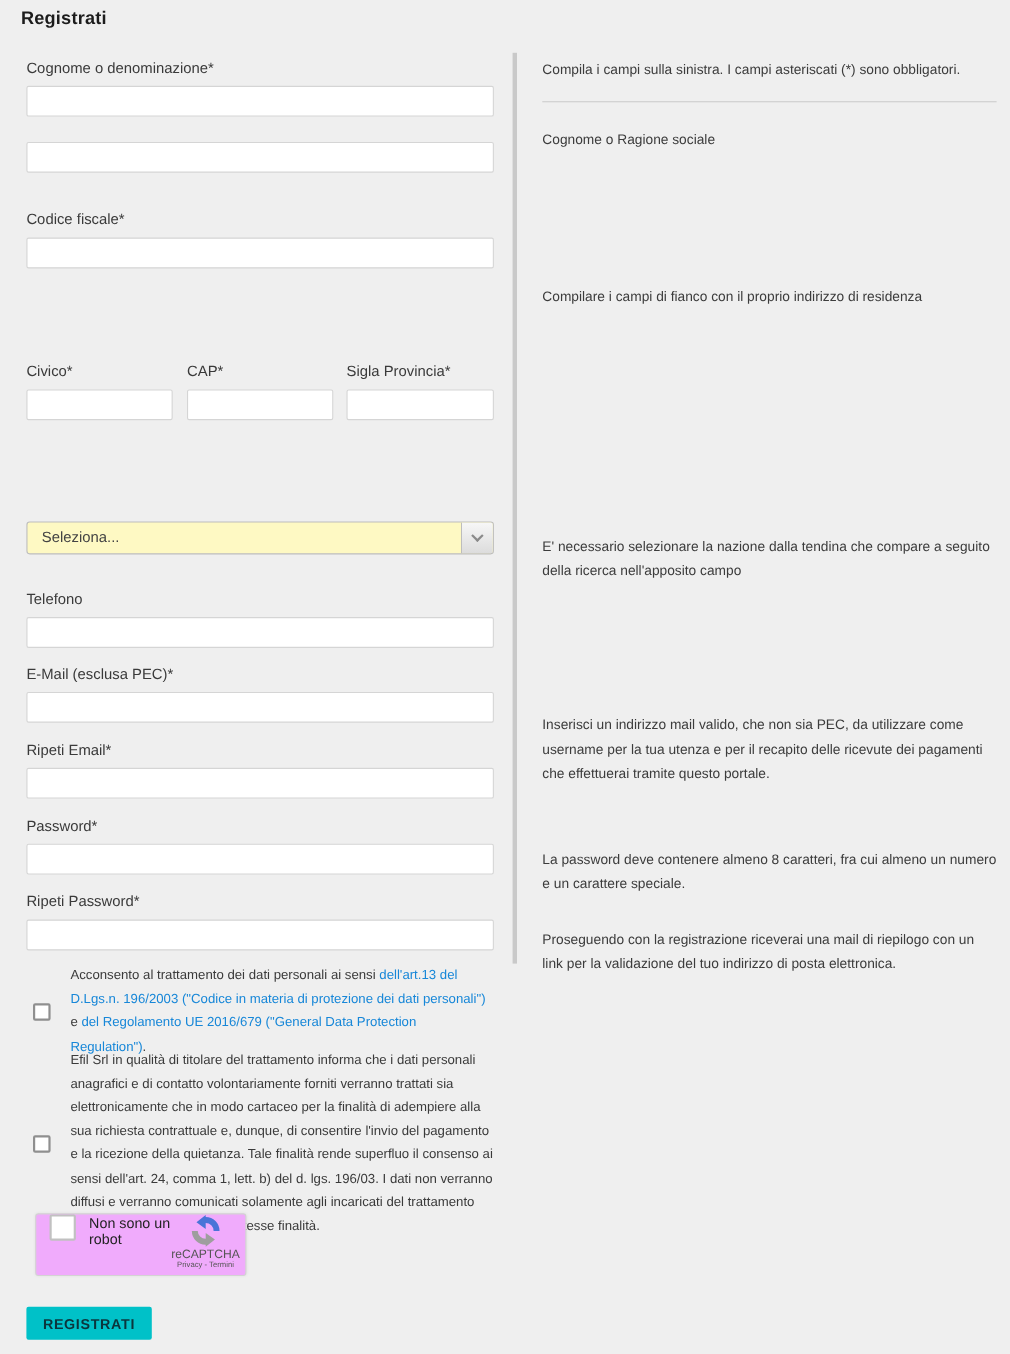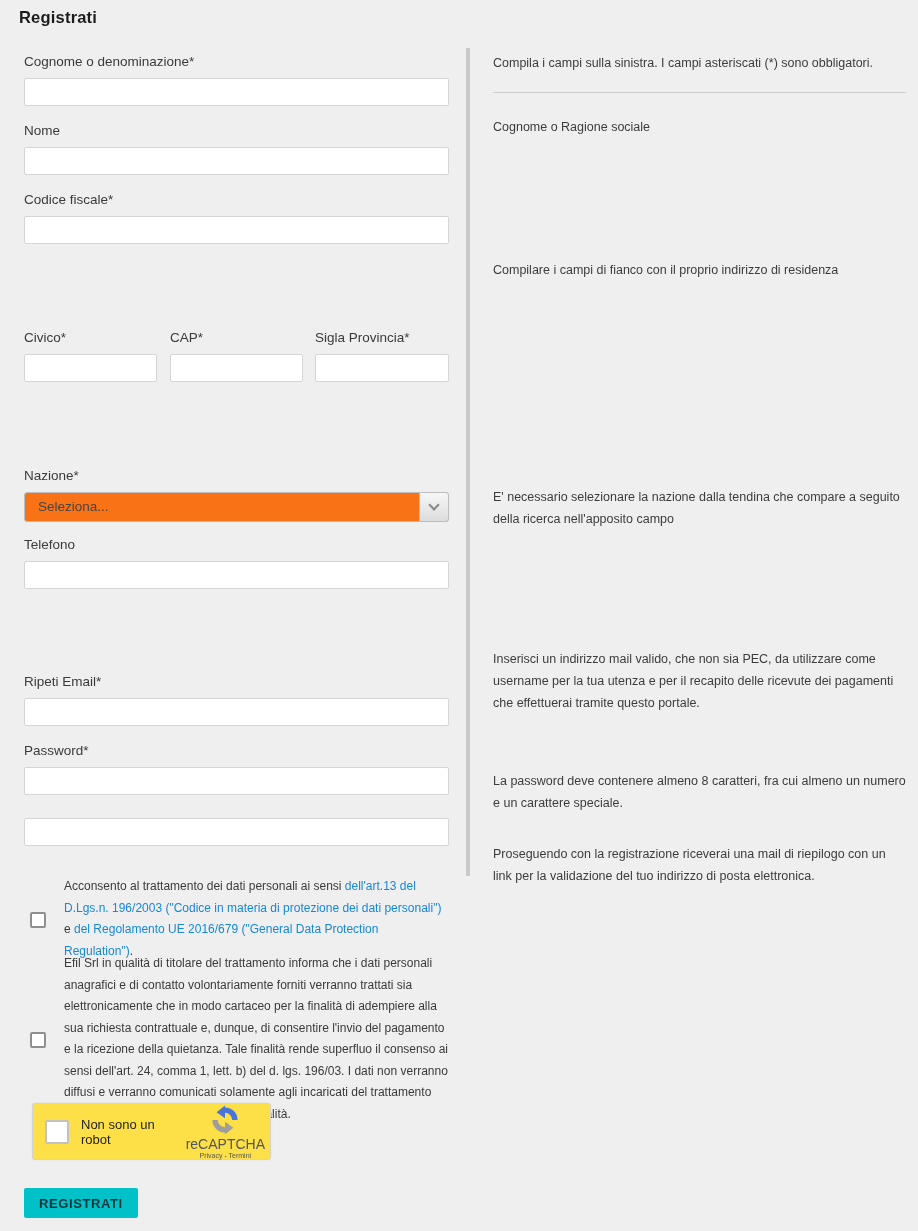--- a/index.html
+++ b/index.html
@@ -25,21 +25,21 @@
     display:block; margin-top:7px; width:100%; height:28px;
     border:1px solid #d5d5d5; border-radius:2px; background:#ffffff;
     padding:0 8px; font-size:13px; color:#333; outline:none;
     font-family:"Liberation Sans", sans-serif;
   }
   .field.small { width:133px; }
 
   
   .selectbox {
     position:relative; margin-top:7px; width:100%; height:30px;
-    background:#f97316; border:1px solid #bdbdbd; border-radius:3px;
+    background:#fef9c3; border:1px solid #bdbdbd; border-radius:3px;
     cursor:pointer;
   }
   .selectbox .sel-value {
     position:absolute; left:13px; top:0; line-height:28px;
     font-size:13.5px; color:#444;
   }
   .selectbox .sel-arrow {
     position:absolute; right:0; top:0; width:29px; height:100%;
     background:linear-gradient(#f7f7f7,#dcdcdc);
     border-left:1px solid #bdbdbd; border-radius:0 2px 2px 0;
@@ -57,36 +57,36 @@
     border:2px solid #8f8f8f; border-radius:2px; background:#fff; cursor:pointer;
   }
   .consent .ctext {
     margin-left:18px; width:385px;
     font-size:12px; line-height:21.5px; color:#3a3a3a;
   }
   a.link { color:#1787d8; text-decoration:none; cursor:pointer; }
 
   
   .captcha {
-    position:absolute; left:32px; top:1103px; width:239px; height:57px;
-    background:#fde047; border:1px solid #d3d3d3; border-radius:3px;
+    position:absolute; left:32px; top:1103px; width:192px; height:57px;
+    background:#f0abfc; border:1px solid #d3d3d3; border-radius:3px;
     box-shadow:0 0 3px rgba(0,0,0,0.06);
-    display:flex; align-items:center;
+    display:flex; 
   }
   .captcha .ccb {
     flex:none; width:24px; height:24px; margin-left:12px;
     background:#fff; border:2px solid #c1c1c1; border-radius:2px; cursor:pointer;
   }
   .captcha .clabel { margin-left:12px; font-size:13px; color:#232323; }
   .captcha .cbrand {
     margin-left:auto; margin-right:5px;
     display:flex; flex-direction:column; align-items:center;
   }
   .captcha .cbrand svg { width:30px; height:30px; }
-  .captcha .cname { font-size:14px; color:#555; margin-top:1px; }
+  .captcha .cname { font-size:11px; color:#555; margin-top:1px; }
   .captcha .clinks { font-size:7px; color:#555; }
 
   
   .register-btn {
     position:absolute; left:24px; top:1188px; height:30px; padding:0 15px;
     background:#00c1c8; color:#0b353c; border:none; border-radius:2px;
     font-family:"Liberation Sans", sans-serif;
     font-size:13px; font-weight:bold; letter-spacing:0.6px; cursor:pointer;
   }
 
@@ -118,21 +118,20 @@
 <div class="page">
 
   <div class="page-title">Registrati</div>
 
   <div class="field" style="top:53px;">
     <span class="flabel">Cognome o denominazione*</span>
     <input type="text" style="">
   </div>
 
   <div class="field" style="top:122px;">
-    <span class="flabel">Nome</span>
     <input type="text" style="">
   </div>
 
   <div class="field" style="top:191px;">
     <span class="flabel">Codice fiscale*</span>
     <input type="text" style="">
   </div>
 
 
   <div class="field small" style="top:329px; left:24px;">
@@ -143,46 +142,50 @@
     <span class="flabel">CAP*</span>
     <input type="text" style="">
   </div>
   <div class="field small" style="top:329px; left:315px; width:134px;">
     <span class="flabel">Sigla Provincia*</span>
     <input type="text" style="">
   </div>
 
 
   <div class="field" style="top:467px;">
-    <span class="flabel">Nazione*</span>
     <div class="selectbox">
       <span class="sel-value">Seleziona...</span>
       <span class="sel-arrow">
         <span class="chevron"></span>
       </span>
     </div>
   </div>
 
   <div class="field" style="top:536px;">
     <span class="flabel">Telefono</span>
     <input type="text" style="">
   </div>
 
+  <div class="field" style="top:604px;">
+    <span class="flabel">E-Mail (esclusa PEC)*</span>
+    <input type="text" style="">
+  </div>
 
   <div class="field" style="top:673px;">
     <span class="flabel">Ripeti Email*</span>
     <input type="text" style="">
   </div>
 
   <div class="field" style="top:742px;">
     <span class="flabel">Password*</span>
     <input type="password" style="">
   </div>
 
   <div class="field" style="top:811px;">
+    <span class="flabel">Ripeti Password*</span>
     <input type="password" style="">
   </div>
 
   <div class="consent" style="top:876px;">
     <span class="cb"></span>
     <span class="ctext"><span>Acconsento al trattamento dei dati personali ai sensi </span><a class="link">dell'art.13 del D.Lgs.n. 196/2003 ("Codice in materia di protezione dei dati personali")</a><span> e </span><a class="link">del Regolamento UE 2016/679 ("General Data Protection Regulation")</a><span>.</span></span>
   </div>
 
   <div class="consent" style="top:953px;">
     <span class="cb"></span>

